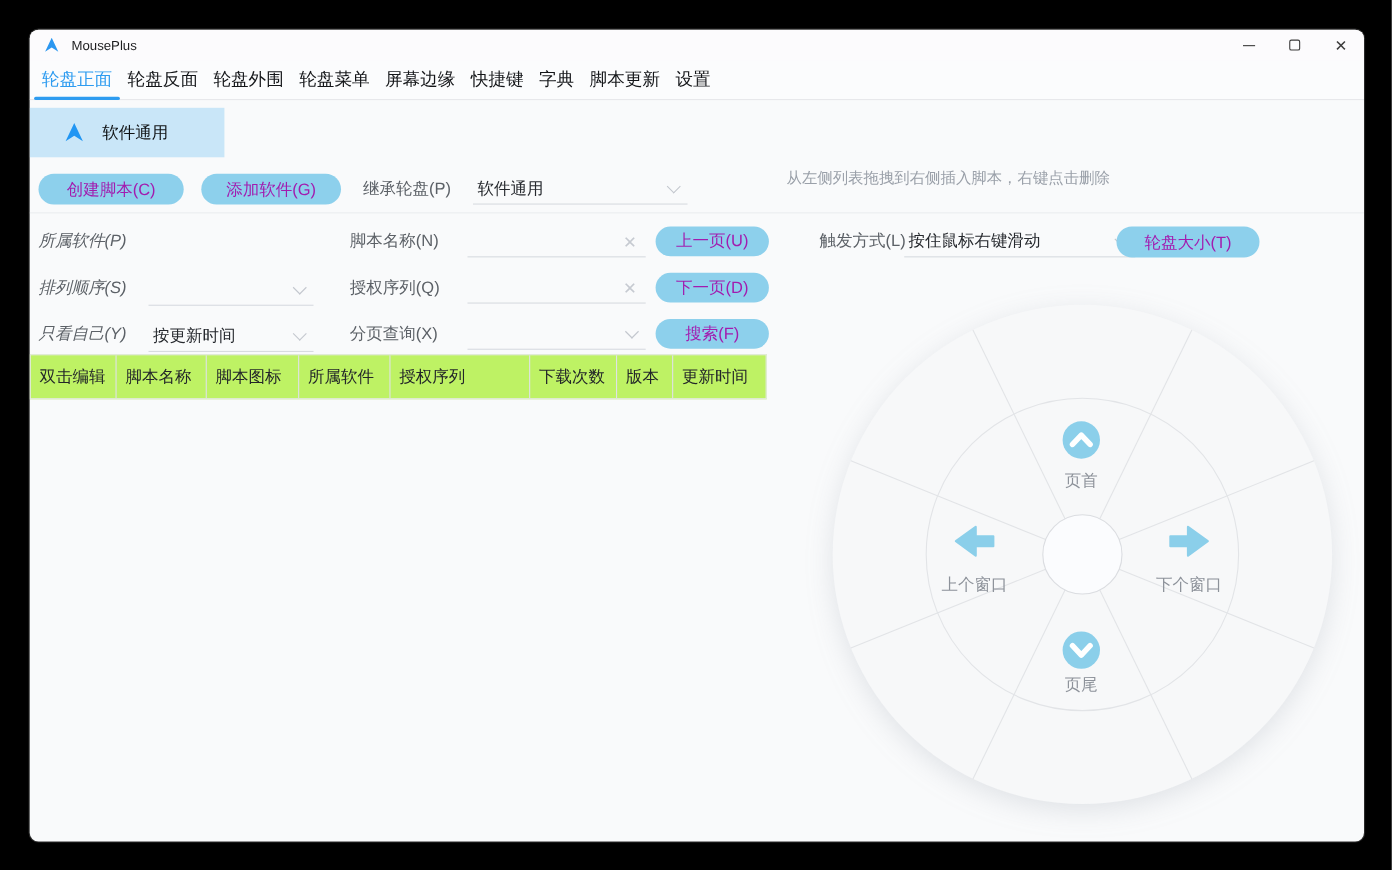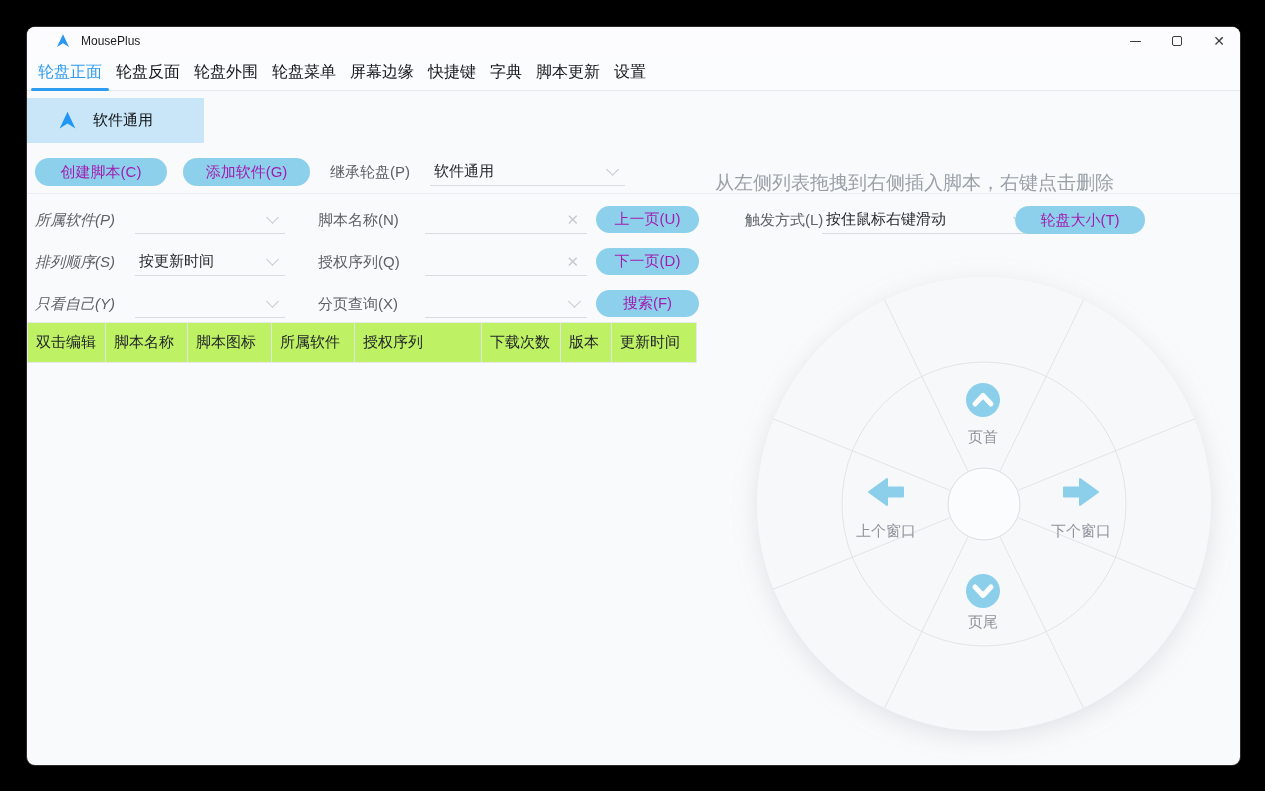--- a/index.html
+++ b/index.html
@@ -4,21 +4,21 @@
 <style>
   * { margin:0; padding:0; box-sizing:border-box; }
   html,body { width:1265px; height:791px; background:#000; overflow:hidden;
               font-family:"Liberation Sans", sans-serif; }
   .window { position:absolute; left:27px; top:27px; width:1213px; height:738px;
             background:#f9fafb; border-radius:8px; overflow:hidden;
             box-shadow:0 0 0 1px #2a2a2a; }
 
   
   .titlebar { position:absolute; left:0; top:0; width:100%; height:28px;
-              background:#fcfbfd; display:flex; align-items:center; padding-left:28px; }
+              background:#fcfbfd; display:flex; align-items:center; padding-left:12px; }
   .logo { width:16px; height:16px; display:flex; }
   .title { font-size:12px; color:#1c1c1e; margin-left:10px; }
   .controls { margin-left:auto; display:flex; height:100%; }
   .ctrl { width:42px; height:100%; display:flex; align-items:center; justify-content:center; color:#3c3c3c; }
   .min-glyph { width:11px; height:1px; background:#3c3c3c; display:block; }
   .max-glyph { width:10px; height:10px; border:1px solid #3c3c3c; border-radius:2px; display:block; }
   .close-glyph { font-size:14px; line-height:1; }
 
   
   .tabbar { position:absolute; left:0; top:28px; width:100%; height:36px;
@@ -36,33 +36,33 @@
   .app-box svg { margin-left:30px; }
   .app-box-label { margin-left:15px; font-size:15px; color:#0f1214; }
 
   
   .pill { position:absolute; background:#8dd0ec; color:#a21caf; border-radius:14px;
           font-size:15px; display:flex; align-items:center; justify-content:center; height:28px; }
   .btn-create { left:8px; top:131px; width:132px; }
   .btn-add    { left:156px; top:131px; width:127px; }
   .flabel { position:absolute; font-size:15px; color:#5c6167; line-height:28px; height:28px; }
   .lbl-inherit { left:303px; top:131px; }
-  .hint { position:absolute; left:688px; top:142px; line-height:28px; font-size:19px; color:#9aa0a9; }
+  .hint { position:absolute; left:688px; top:120px; line-height:28px; font-size:14px; color:#9aa0a9; }
   .separator { position:absolute; left:0; top:166px; width:100%; height:1px; background:#ebedf0; }
 
   
   .field { position:absolute; height:28px; border-bottom:1px solid #d8dbe0;
            display:flex; align-items:center; }
   .field .value { flex:1; font-size:15px; color:#26292e; padding-left:4px; white-space:nowrap; }
   .chev { width:9px; height:9px; border-right:1.6px solid #c3c7ce; border-bottom:1.6px solid #c3c7ce;
           transform:rotate(45deg); margin:-5px 8px 0 0; flex:none; }
   .clear { color:#c6cad1; font-size:15px; margin-right:8px; flex:none; }
   .r1 { top:179px; } .r2 { top:221px; } .r3 { top:263px; }
   .lab-left  { left:8px;font-style:italic; }
-  .f-left    { left:108px; width:150px; }
+  .f-left    { left:108px; width:150px;margin-top:44px; }
   .lab-mid   { left:291px; }
   .f-mid     { left:398px; width:162px; }
   .btn-page  { left:569px; width:103px; height:27px; border-radius:13.5px; }
   .bp1 { top:179px; } .bp2 { top:221px; } .bp3 { top:263px; }
   .lab-trig  { left:718px; top:179px; }
   .f-trig    { left:795px; top:179px; width:210px; }
   .btn-wheelsize { left:988px; top:179px; width:130px; }
 
   
   .thead { position:absolute; left:0; top:295px; width:670px; height:41px;

